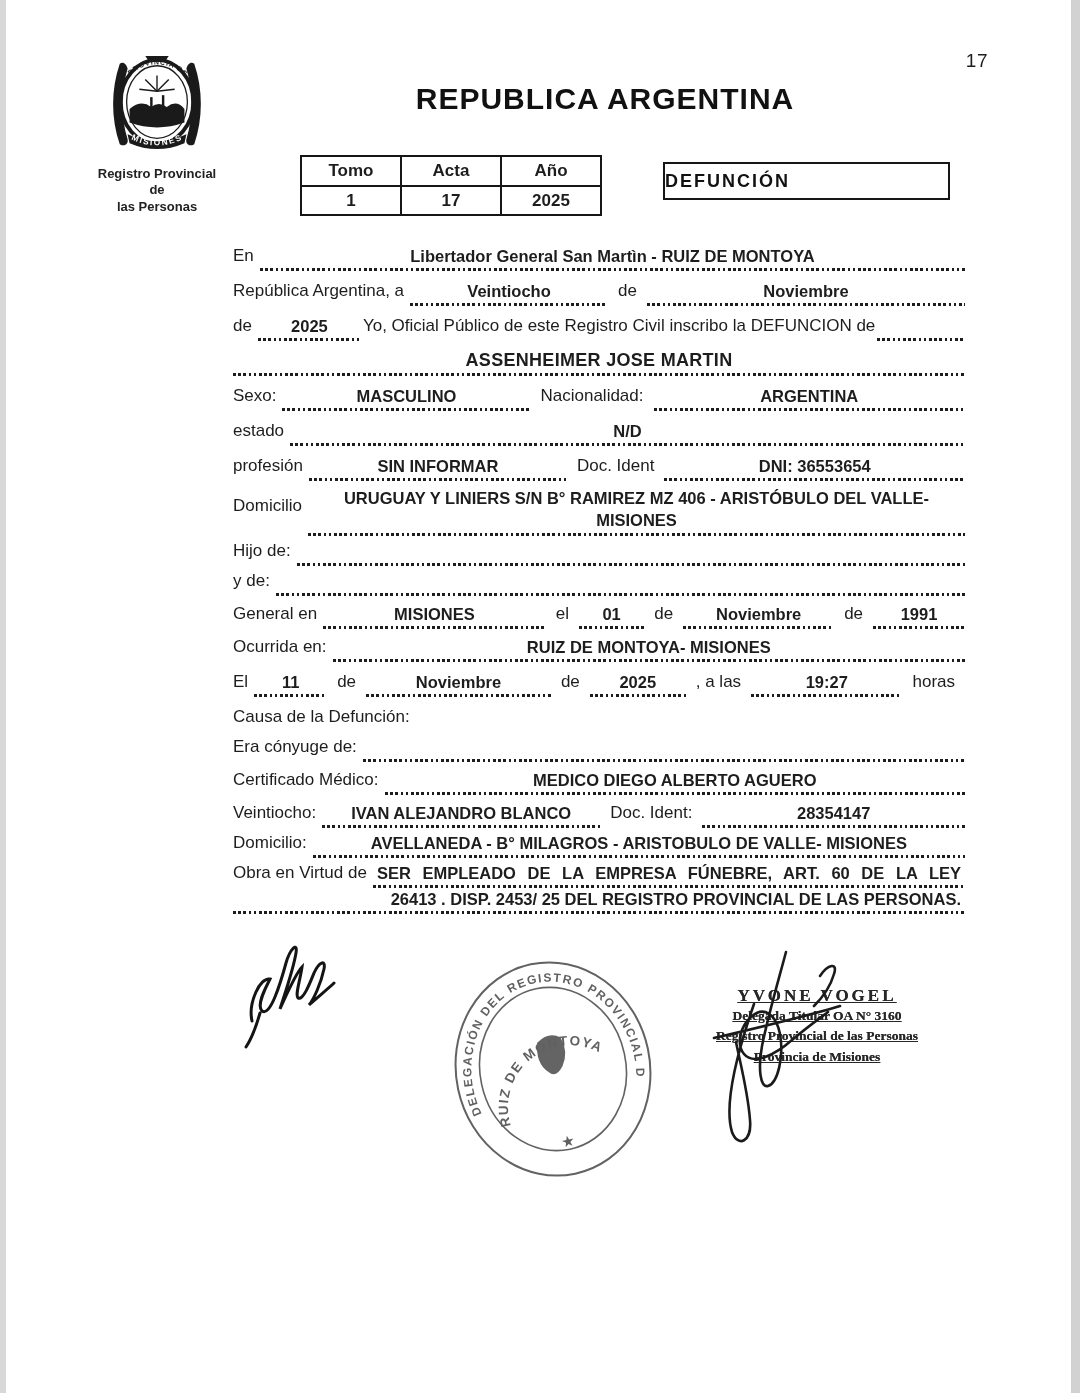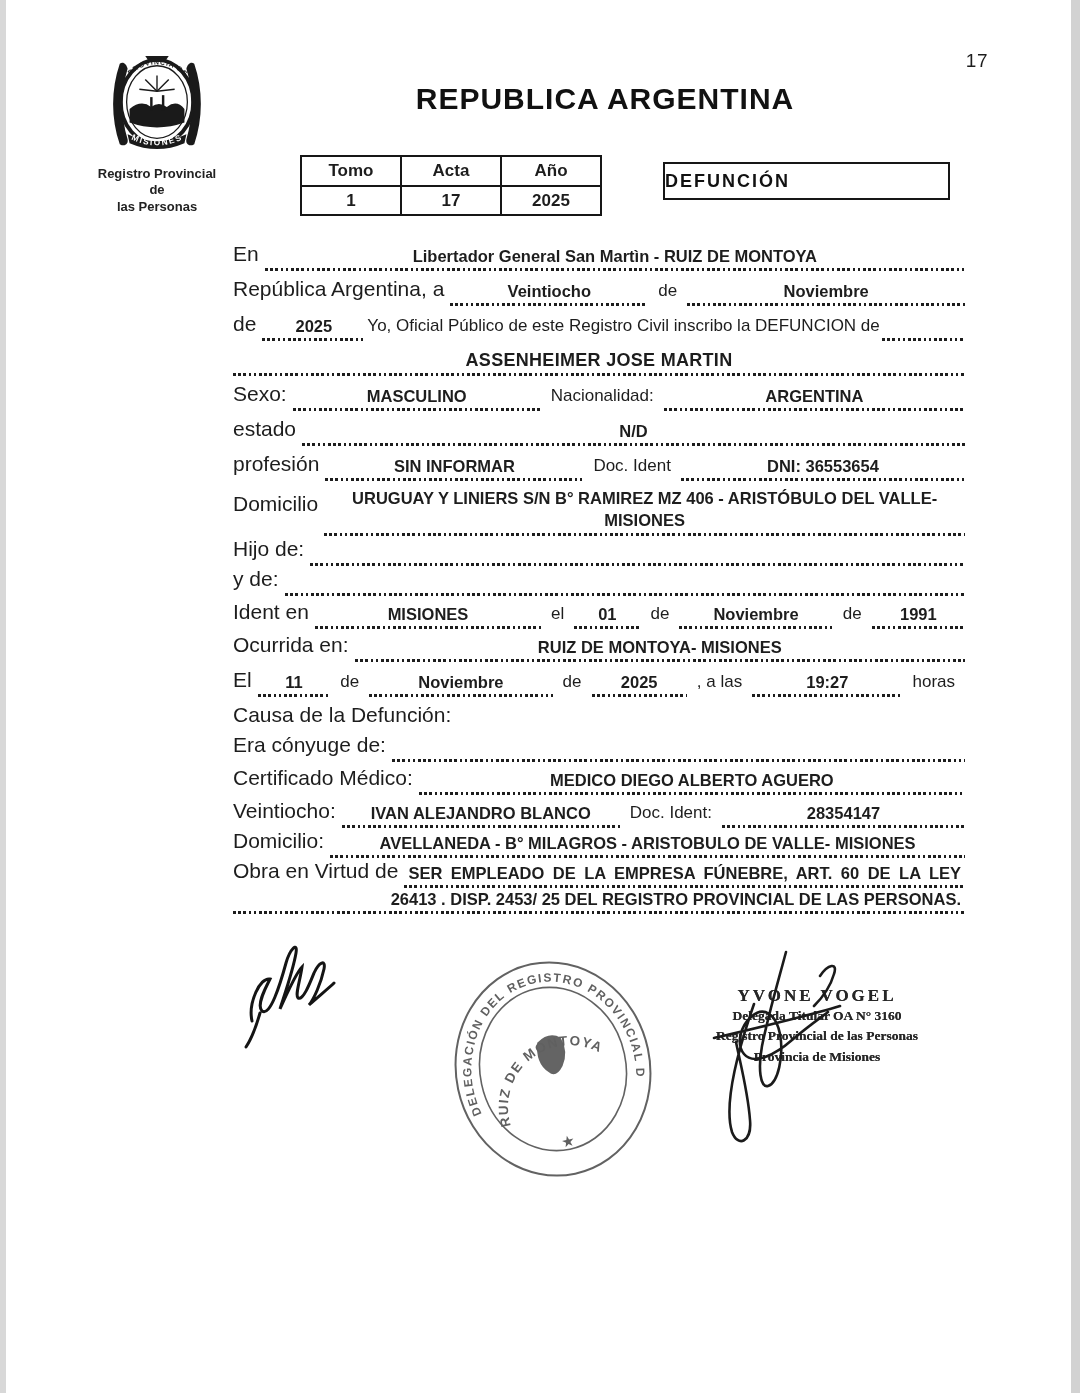--- a/index.html
+++ b/index.html
@@ -25,21 +25,21 @@
   }
   .registry-table th{width:98px;height:28px;font-weight:600;}
   .registry-table td{height:27px;font-weight:700;}
 
   .defuncion-box{position:absolute;left:663px;top:162px;width:283px;height:34px;
     border:2px solid #161616;display:flex;align-items:center;justify-content:flex-start;
     font-size:18px;font-weight:600;letter-spacing:2px;color:#111;}
 
   .body-form{position:absolute;left:233px;top:240px;width:732px;}
   .row{display:flex;align-items:flex-end;}
-  .lbl{white-space:nowrap;font-size:21px;padding:0 6px 7px 0;}
+  .lbl{white-space:nowrap;font-size:17px;padding:0 6px 7px 0;}
   .mid{white-space:nowrap;font-size:17px;padding:0 10px 7px;}
   .seg{position:relative;text-align:center;padding:0 4px 7px;min-width:40px;}
   .seg::after{content:"";position:absolute;left:0;right:0;bottom:2px;height:2.6px;
     background:repeating-linear-gradient(90deg,#1d1d1d 0 2.6px,transparent 2.6px 5.2px);}
   .val{font-weight:700;font-size:16.5px;white-space:nowrap;}
   .val-lg{font-size:18px;letter-spacing:.3px;}
   .plain{font-weight:400;font-size:17px;white-space:nowrap;padding:0 2px 7px;}
   .f1{flex:1;}
   .h26{height:26px}.h30{height:30px}.h33{height:33px}.h35{height:35px}.h55{height:55px}
   .w60{width:60px}.w68{width:68px}.w88{width:88px}.w92{width:92px}.w95{width:95px}
@@ -50,21 +50,21 @@
   .seg-justify{text-align:justify;text-align-last:justify;}
   .seg-left{text-align:right;}
 
   .sig-svg{position:absolute;}
   .sig-left{left:236px;top:925px;width:108px;height:128px;}
   .sig-right{left:688px;top:946px;width:188px;height:208px;z-index:3;}
   .round-stamp{position:absolute;left:448px;top:952px;width:210px;height:232px;z-index:1;}
 
   .official-stamp{position:absolute;left:698px;top:986px;width:238px;z-index:2;
     font-family:"Liberation Serif",serif;text-align:center;color:#272727;
-    text-shadow:0 0 .6px #3a3a3a;}
+    text-shadow:0 0 .6px #3a3a3a;text-decoration:underline;}
   .stamp-name{font-size:17px;font-weight:700;letter-spacing:3px;}
   .stamp-line{font-size:13.5px;font-weight:700;line-height:1.5;}
 </style>
 </head>
 <body>
 
 <div class="page">
   <div class="edge edge-left"></div>
   <div class="edge edge-right"></div>
 
@@ -184,21 +184,21 @@
       <span class="lbl">Hijo de:</span>
       <span class="seg f1"><b class="val"></b></span>
     </div>
 
     <div class="row h30">
       <span class="lbl">y de:</span>
       <span class="seg f1"><b class="val"></b></span>
     </div>
 
     <div class="row h33">
-      <span class="lbl">Ident en</span>
+      <span class="lbl">General en</span>
       <span class="seg w225"><b class="val">MISIONES</b></span>
       <span class="mid">el</span>
       <span class="seg w60"><b class="val">01</b></span>
       <span class="mid">de</span>
       <span class="seg w150"><b class="val">Noviembre</b></span>
       <span class="mid">de</span>
       <span class="seg w88"><b class="val">1991</b></span>
     </div>
 
     <div class="row h33">

